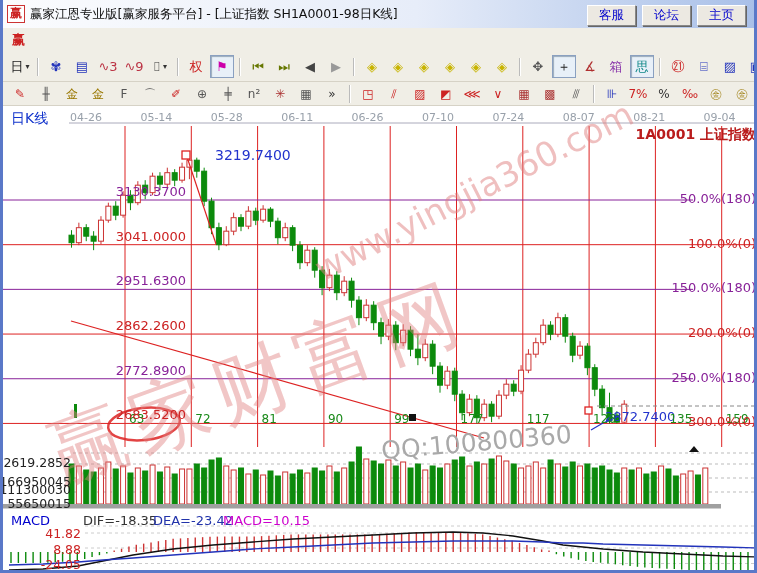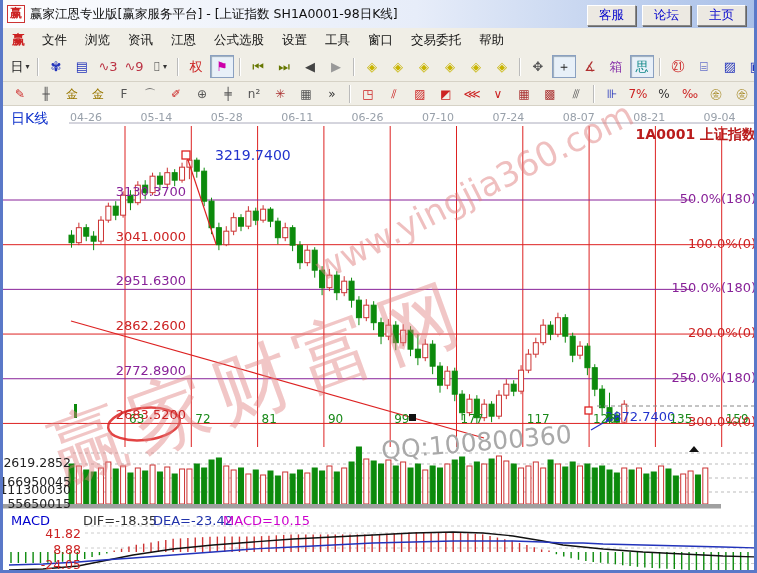--- a/index.html
+++ b/index.html
@@ -67,21 +67,20 @@
     <div class="win-title">赢家江恩专业版[赢家服务平台] - [上证指数  SH1A0001-98日K线]</div>
     <div class="tb-buttons">
       <div class="btn">客服</div>
       <div class="btn">论坛</div>
       <div class="btn">主页</div>
     </div>
   </div>
 
   <div class="menubar">
     <span class="menu-logo">赢</span>
-    <span id="menu-items"><span class="menu-item">文件</span><span class="menu-item">浏览</span><span class="menu-item">资讯</span><span class="menu-item">江恩</span><span class="menu-item">公式选股</span><span class="menu-item">设置</span><span class="menu-item">工具</span><span class="menu-item">窗口</span><span class="menu-item">交易委托</span><span class="menu-item">帮助</span></span>
   </div>
 
   <div class="toolbar" id="toolbar1">
       <div class="tbtn" style="color: rgb(34, 34, 34);">日<span class="dd">▾</span></div>
       <div class="tsep"></div>
       <div class="tbtn" style="color: rgb(34, 51, 187);">✾</div>
       <div class="tbtn" style="color: rgb(34, 51, 187);">▤</div>
       <div class="tbtn" style="color: rgb(187, 51, 68);">∿3</div>
       <div class="tbtn" style="color: rgb(187, 51, 68);">∿9</div>
       <div class="tbtn" style="color: rgb(51, 51, 51);">⌷<span class="dd">▾</span></div>

